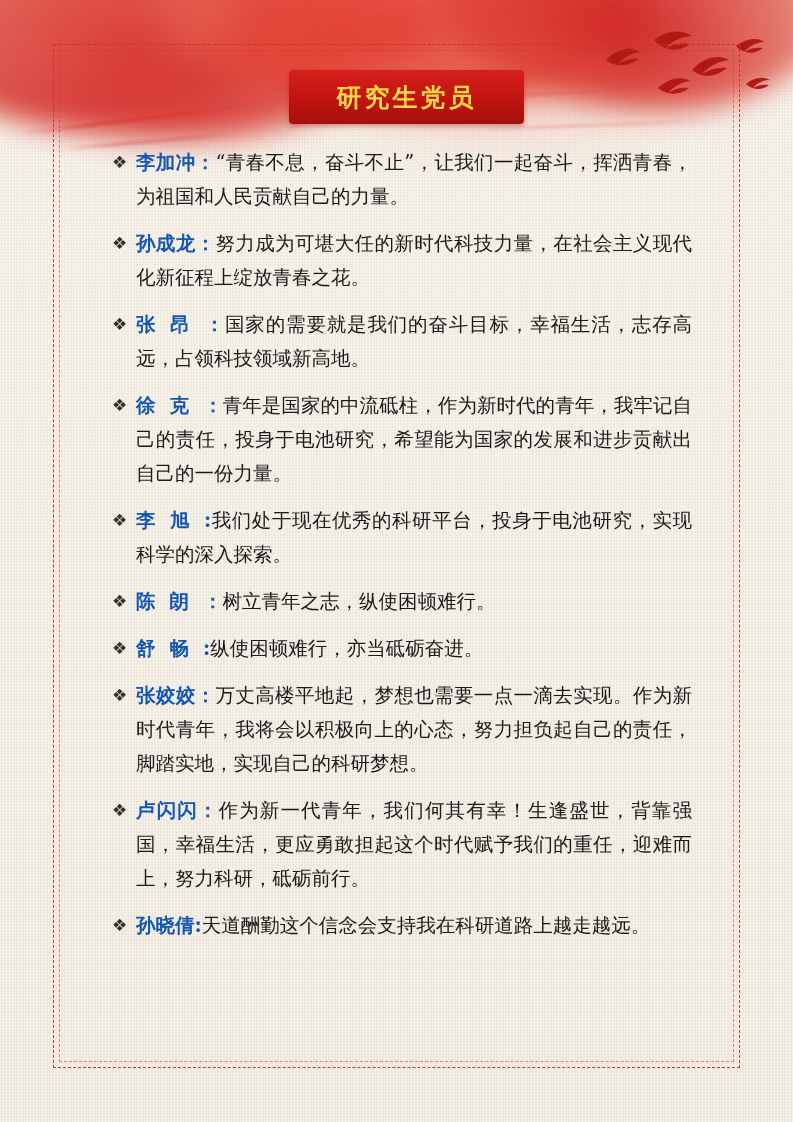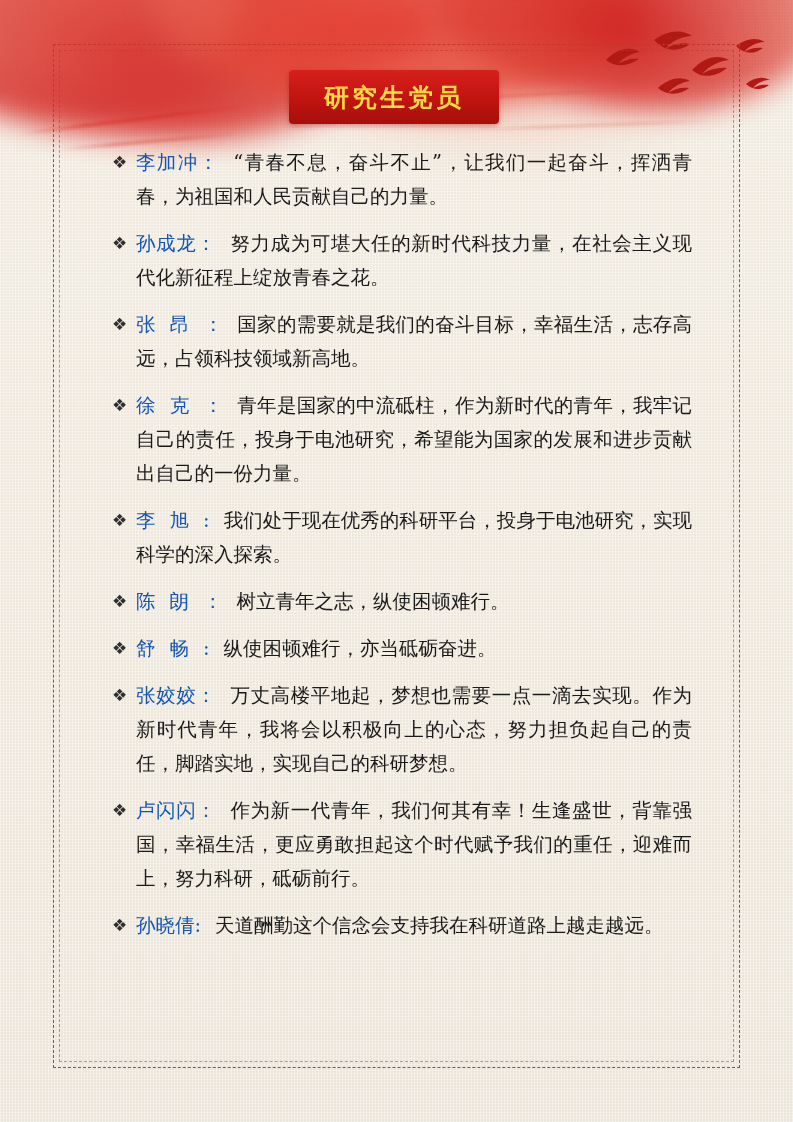--- a/index.html
+++ b/index.html
@@ -69,21 +69,21 @@
     border: 1px dashed rgba(192,57,43,0.55);
   }
 
   
   #birds { position: absolute; left: 596px; top: 26px; width: 190px; height: 100px; pointer-events: none; }
 
   
   #title-banner {
     position: absolute;
     left: 289px; top: 70px;
-    width: 210px; height: 54px;
+    width: 235px; height: 54px;
     background: linear-gradient(180deg, #d6201b 0%, #c01410 55%, #a50f0c 100%);
     border-radius: 4px;
     box-shadow: 0 2px 5px rgba(120,10,10,0.35);
     display: flex;
     align-items: center;
     justify-content: center;
   }
   #title-banner .title-text {
     color: #ffd94a;
     font-size: 25px;
@@ -114,25 +114,25 @@
   .entry-body {
     flex: 1 1 auto;
     font-size: 19.5px;
     line-height: 34px;
     color: #1a1a1a;
     text-align: justify;
     font-family: "DejaVu Serif", "Liberation Serif", serif;
   }
   .name {
     color: #1456b0;
-    font-weight: normal;
+    font-weight: bold;
     white-space: nowrap;
   }
   .name.sp2 { letter-spacing: 14px; }
-  .quote { color: #1a1a1a; margin-left: 14px; }
+  .quote { color: #1a1a1a; }
 </style>
 </head>
 <body>
 
 <div id="paper"></div>
 
 <div id="wash">
   <div class="w w1"></div>
   <div class="w w2"></div>
   <div class="w w3"></div>

